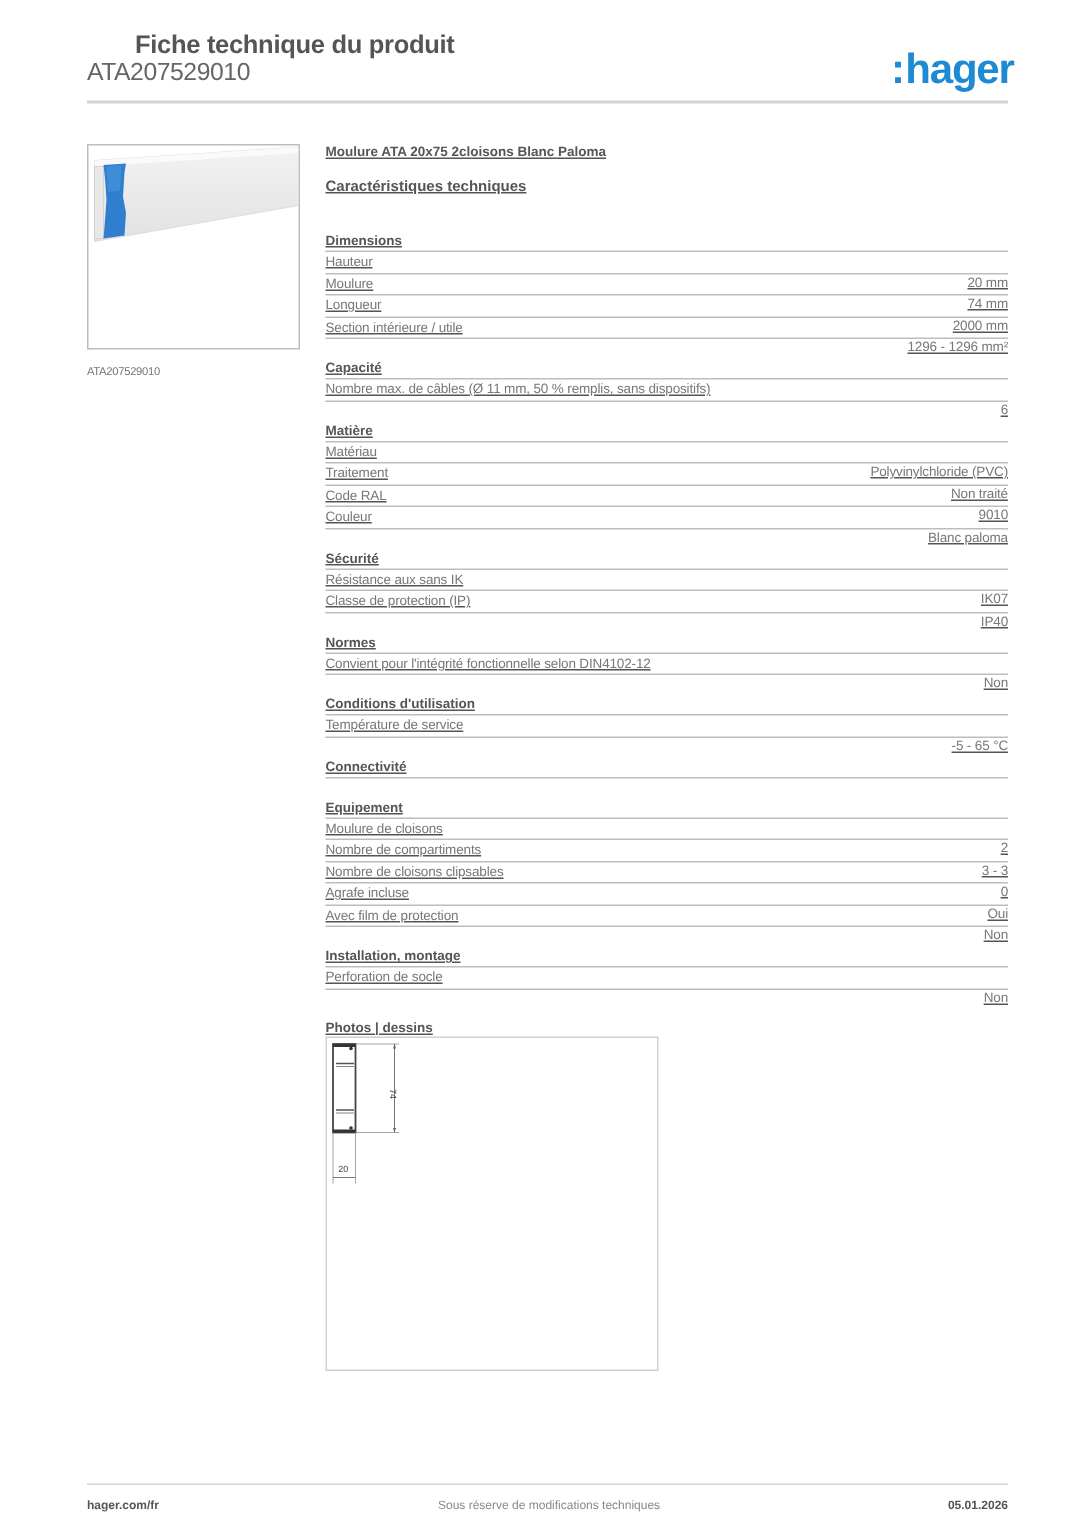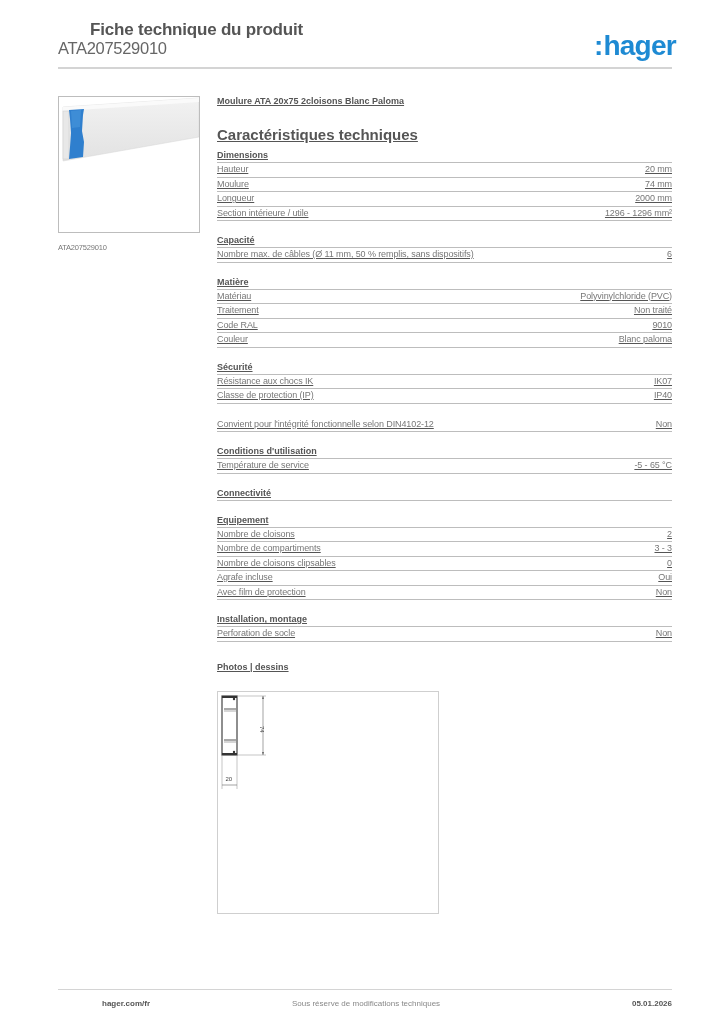--- a/index.html
+++ b/index.html
@@ -8,31 +8,31 @@
   .subtitle { position: absolute; left: 58px; top: 39px; font-size: 16.5px; color: #666; letter-spacing: -0.3px; }
   .logo { position: absolute; left: 594px; top: 30px; font-size: 28px; font-weight: bold; color: #1e8ad3; letter-spacing: -0.8px; }
   .logo .colon { margin-right: 1px; }
   .hr-top { position: absolute; left: 58px; top: 67px; width: 614px; height: 2px; background: #d4d4d4; }
 
   .product-img { position: absolute; left: 58px; top: 96px; width: 142px; height: 137px; border: 1px solid #bdbdbd; box-sizing: border-box; background: #fff; overflow: hidden; }
   .img-caption { position: absolute; left: 58px; top: 243px; font-size: 7.5px; color: #777; letter-spacing: -0.2px; }
 
   .content { position: absolute; left: 217px; top: 95px; width: 455px; text-decoration: underline; }
   .product-name { font-size: 9px; font-weight: bold; color: #555; height: 12px; line-height: 12px; }
-  .section-heading { font-size: 15px; font-weight: bold; color: #555; margin-top: 22px; height: 12px; line-height: 12px; }
+  .section-heading { font-size: 10px; font-weight: bold; color: #555; margin-top: 12px; height: 12px; line-height: 12px; }
   .group { margin-top: 14px; }
-  .group.first { margin-top: 9px; }
+  .group.first { margin-top: 24px; }
   .group-title { font-size: 9px; font-weight: bold; color: #555; height: 11px; line-height: 11px; padding-bottom: 1px; border-bottom: 1px solid #bdbdbd; }
-  .row { display: flex; justify-content: space-between; font-size: 9px; color: #777; height: 13.5px; line-height: 13.5px; border-bottom: 1px solid #bdbdbd; letter-spacing: -0.1px; }
+  .row { display: flex; justify-content: space-between; font-size: 9px; color: #777; height: 13.5px; line-height: 13.5px; border-bottom: 1px solid #bdbdbd; letter-spacing: -0.1px; flex-direction: column; }
   .row .v { text-align: right; }
   .photos-heading { font-size: 9px; font-weight: bold; color: #555; margin-top: 19px; height: 12px; line-height: 12px; }
   .drawing { position: absolute; left: 217px; top: 691px; width: 222px; height: 223px; border: 1px solid #cfcfcf; box-sizing: border-box; background: #fff; }
 
   .hr-bottom { position: absolute; left: 58px; top: 989px; width: 614px; height: 1px; background: #d4d4d4; }
-  .footer-left { position: absolute; left: 58px; top: 999px; font-size: 8px; font-weight: bold; color: #555; margin-left: 44px; }
+  .footer-left { position: absolute; left: 58px; top: 999px; font-size: 8px; font-weight: bold; color: #555; }
   .footer-center { position: absolute; left: 292px; top: 999px; font-size: 8px; color: #888; }
   .footer-right { position: absolute; right: 52px; top: 999px; font-size: 8px; font-weight: bold; color: #555; }
 </style>
 </head>
 <body>
 
 <div class="title">Fiche technique du produit</div>
 <div class="subtitle">ATA207529010</div>
 <div class="logo"><span class="colon">:</span><span>hager</span></div>
 <div class="hr-top"></div>
@@ -102,30 +102,31 @@
       </div>
     <div class="row">
         <span>Couleur</span>
         <span class="v">Blanc paloma</span>
       </div>
   </div>
 
   <div class="group">
     <div class="group-title">Sécurité</div>
     <div class="row">
-        <span>Résistance aux chocs IK</span>
+        <span>Résistance aux sans IK</span>
         <span class="v">IK07</span>
       </div>
     <div class="row">
         <span>Classe de protection (IP)</span>
         <span class="v">IP40</span>
       </div>
   </div>
 
   <div class="group">
+    <div class="group-title">Normes</div>
     <div class="row">
         <span>Convient pour l'intégrité fonctionnelle selon DIN4102-12</span>
         <span class="v">Non</span>
       </div>
   </div>
 
   <div class="group">
     <div class="group-title">Conditions d'utilisation</div>
     <div class="row">
         <span>Température de service</span>
@@ -133,21 +134,21 @@
       </div>
   </div>
 
   <div class="group">
     <div class="group-title">Connectivité</div>
   </div>
 
   <div class="group">
     <div class="group-title">Equipement</div>
     <div class="row">
-        <span>Nombre de cloisons</span>
+        <span>Moulure de cloisons</span>
         <span class="v">2</span>
       </div>
     <div class="row">
         <span>Nombre de compartiments</span>
         <span class="v">3 - 3</span>
       </div>
     <div class="row">
         <span>Nombre de cloisons clipsables</span>
         <span class="v">0</span>
       </div>

